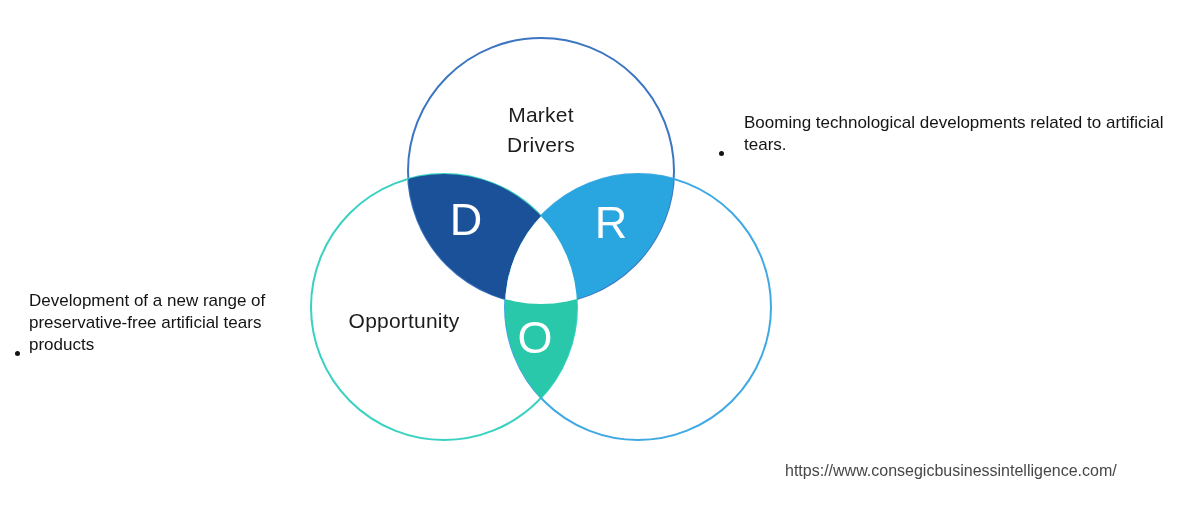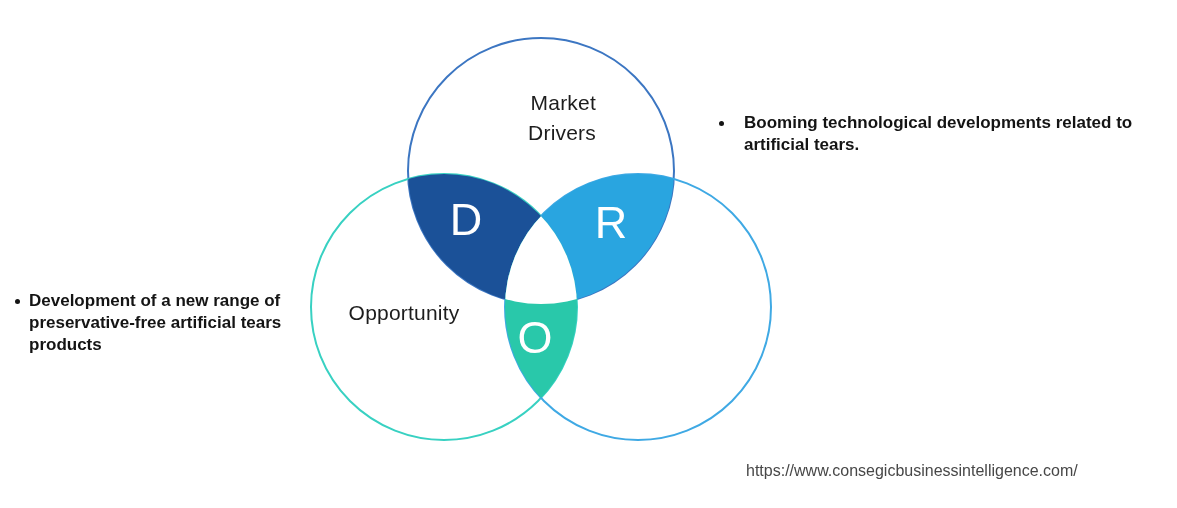--- a/index.html
+++ b/index.html
@@ -28,40 +28,39 @@
     position: absolute;
     text-align: center;
     font-size: 45px;
     line-height: 52px;
     color: #ffffff;
     font-weight: 400;
   }
   .bullet {
     position: absolute;
     display: flex;
-    align-items: flex-start;
-    font-weight: bold;
+    align-items: flex-end;
   }
   .bullet .dot {
     flex: none;
     width: 5px;
     height: 5px;
     border-radius: 50%;
     background: #141414;
     margin-top: 9px;
   }
   .bullet .btext {
     flex: 1;
     font-size: 17px;
     line-height: 22px;
     color: #141414;
   }
   .source-url {
     position: absolute;
-    left: 746px;
+    left: 785px;
     top: 461px;
     font-size: 16px;
     line-height: 20px;
     color: #474747;
     white-space: nowrap;
   }
 </style>
 </head>
 <body>
 
@@ -93,23 +92,23 @@
       <circle cx="444" cy="307" r="133" fill="#29c8aa"></circle>
     </g>
 
     <g clip-path="url(#clipL)">
       <g clip-path="url(#clipR)">
         <circle cx="541" cy="171" r="133" fill="#ffffff"></circle>
       </g>
     </g>
   </svg>
 
-  <div class="circle-label" style="left:486px; top:88px; width:110px;text-align:right;">Market Drivers</div>
+  <div class="circle-label" style="left:486px; top:100px; width:110px;">Market Drivers</div>
 
-  <div class="circle-label" style="left:334px; top:298px; width:140px;">Opportunity</div>
+  <div class="circle-label" style="left:334px; top:306px; width:140px;">Opportunity</div>
 
 
   <div class="venn-letter" style="left:426px; top:194px; width:80px;">D</div>
 
   <div class="venn-letter" style="left:571px; top:197px; width:80px;">R</div>
 
   <div class="venn-letter" style="left:495px; top:312px; width:80px;">O</div>
 
   <div class="bullet" style="left:15px; top:290px; width:292px;">
     <span class="dot" style="margin-right:9px;"></span>

